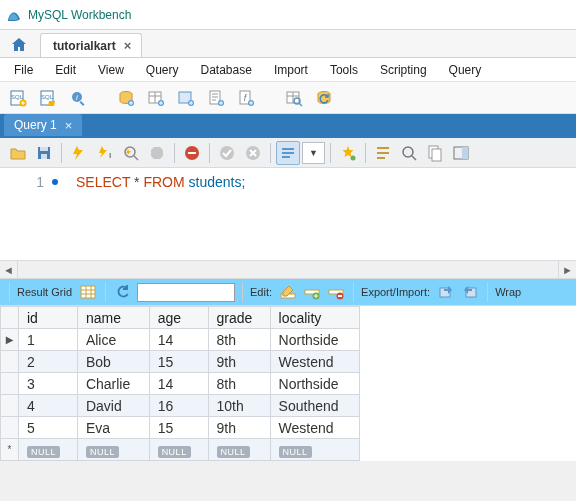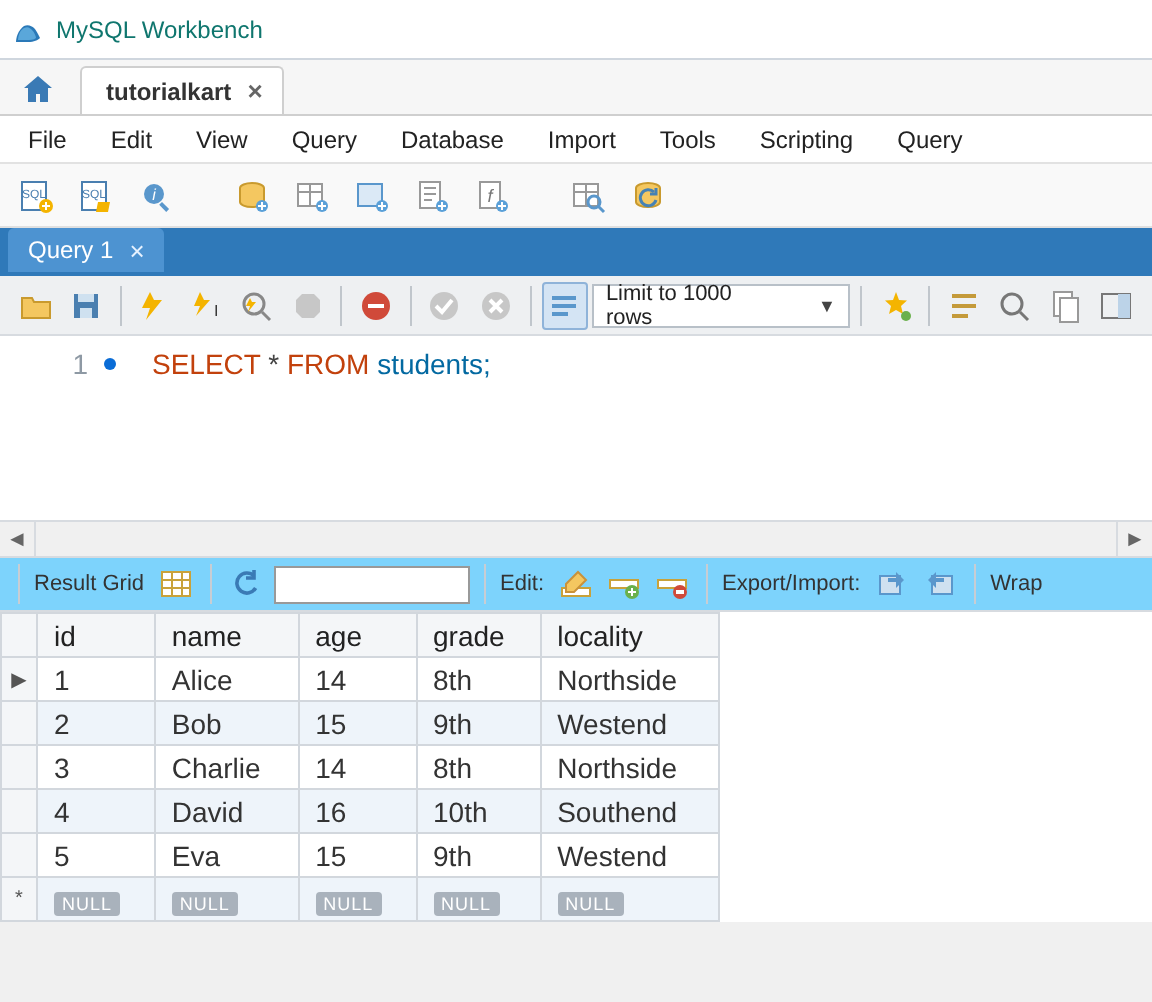--- a/index.html
+++ b/index.html
@@ -257,21 +257,20 @@
     </div>
   <div class="sep"></div>
   <div class="etbtn active">
       <svg width="18" height="18" viewBox="0 0 18 18">
         <rect x="3" y="4" width="12" height="2" fill="#5a97cc"></rect>
         <rect x="3" y="8" width="12" height="2" fill="#5a97cc"></rect>
         <rect x="3" y="12" width="8" height="2" fill="#5a97cc"></rect>
       </svg>
     </div>
   <div class="limitbox">
-    <span>Limit to 1000 rows</span>
     <span class="caret">▼</span>
   </div>
   <div class="sep"></div>
   <div class="etbtn">
       <svg width="18" height="18" viewBox="0 0 18 18">
         <path fill="#f4b400" d="M9 2l1.5 4 4 .3-3 2.7 1 4-3.5-2-3.5 2 1-4-3-2.7 4-.3z"></path>
         <circle cx="14" cy="14" r="2.5" fill="#6ab04c"></circle>
       </svg>
     </div>
   <div class="sep"></div>

